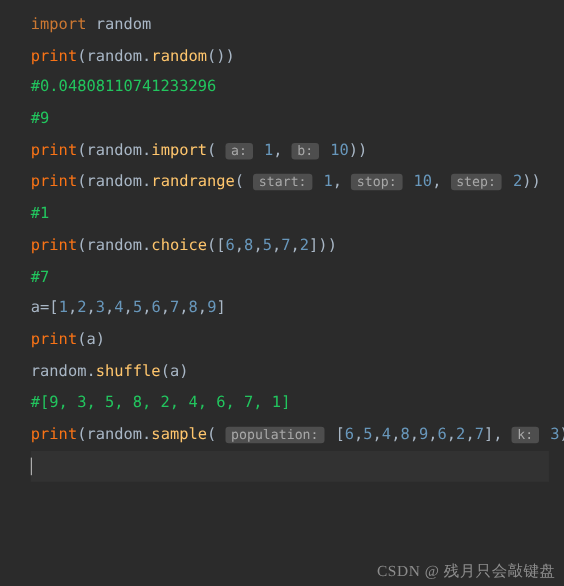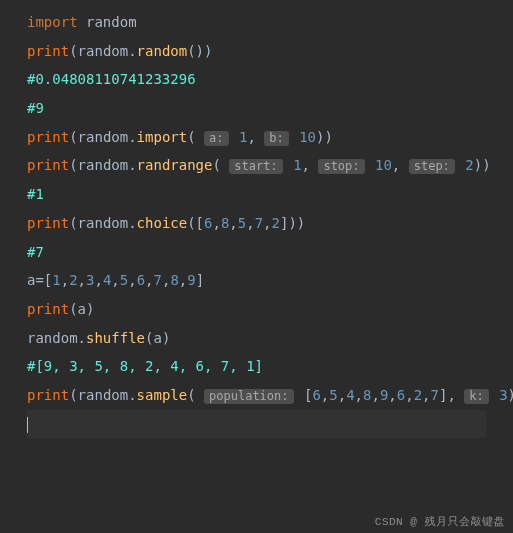--- a/index.html
+++ b/index.html
@@ -7,33 +7,34 @@
     padding: 0;
     background: #2b2b2b;
     font-family: "Consolas", "Monaco", monospace;
     font-size: 14px;
     width: 513px;
     height: 533px;
     overflow: hidden;
     position: relative;
   }
   .code-area {
-    padding: 8px 27px;
+    padding: 8px 14px;
     line-height: 2.05;
+    margin-left: 14px;
   }
   .line {
     white-space: pre;
     color: #a9b7c6;
   }
   .kw { color: #cc7832; }
   .fn { color: #ffc66d; }
   .builtin { color: #f97316; }
   .num { color: #6897bb; }
   .par { color: #a9b7c6; }
-  .comment { color: #5eead4; }
+  .comment { color: #22c55e; }
   .ident { color: #a9b7c6; }
   .hint {
     background: #4e4e4e;
     color: #a8a8a8;
     border-radius: 3px;
     padding: 0 5px 1px 5px;
     margin-right: 2px;
     font-size: 12px;
   }
   .cursor-line {
@@ -47,22 +48,22 @@
     height: 16px;
     background: #bbbbbb;
     vertical-align: middle;
     margin-left: 0px;
   }
   .watermark {
     position: absolute;
     right: 8px;
     bottom: 4px;
     color: rgba(220,220,220,0.55);
-    font-family: Liberation Mono, monospace;
-    font-size: 11px;
+    font-family: Liberation Serif, serif;
+    font-size: 14px;
     letter-spacing: 0.5px;
   }
 </style>
 </head>
 <body>
 
 <div class="code-area">
 
 <div class="line"><span class="kw">import</span> <span class="ident">random</span></div>
 

